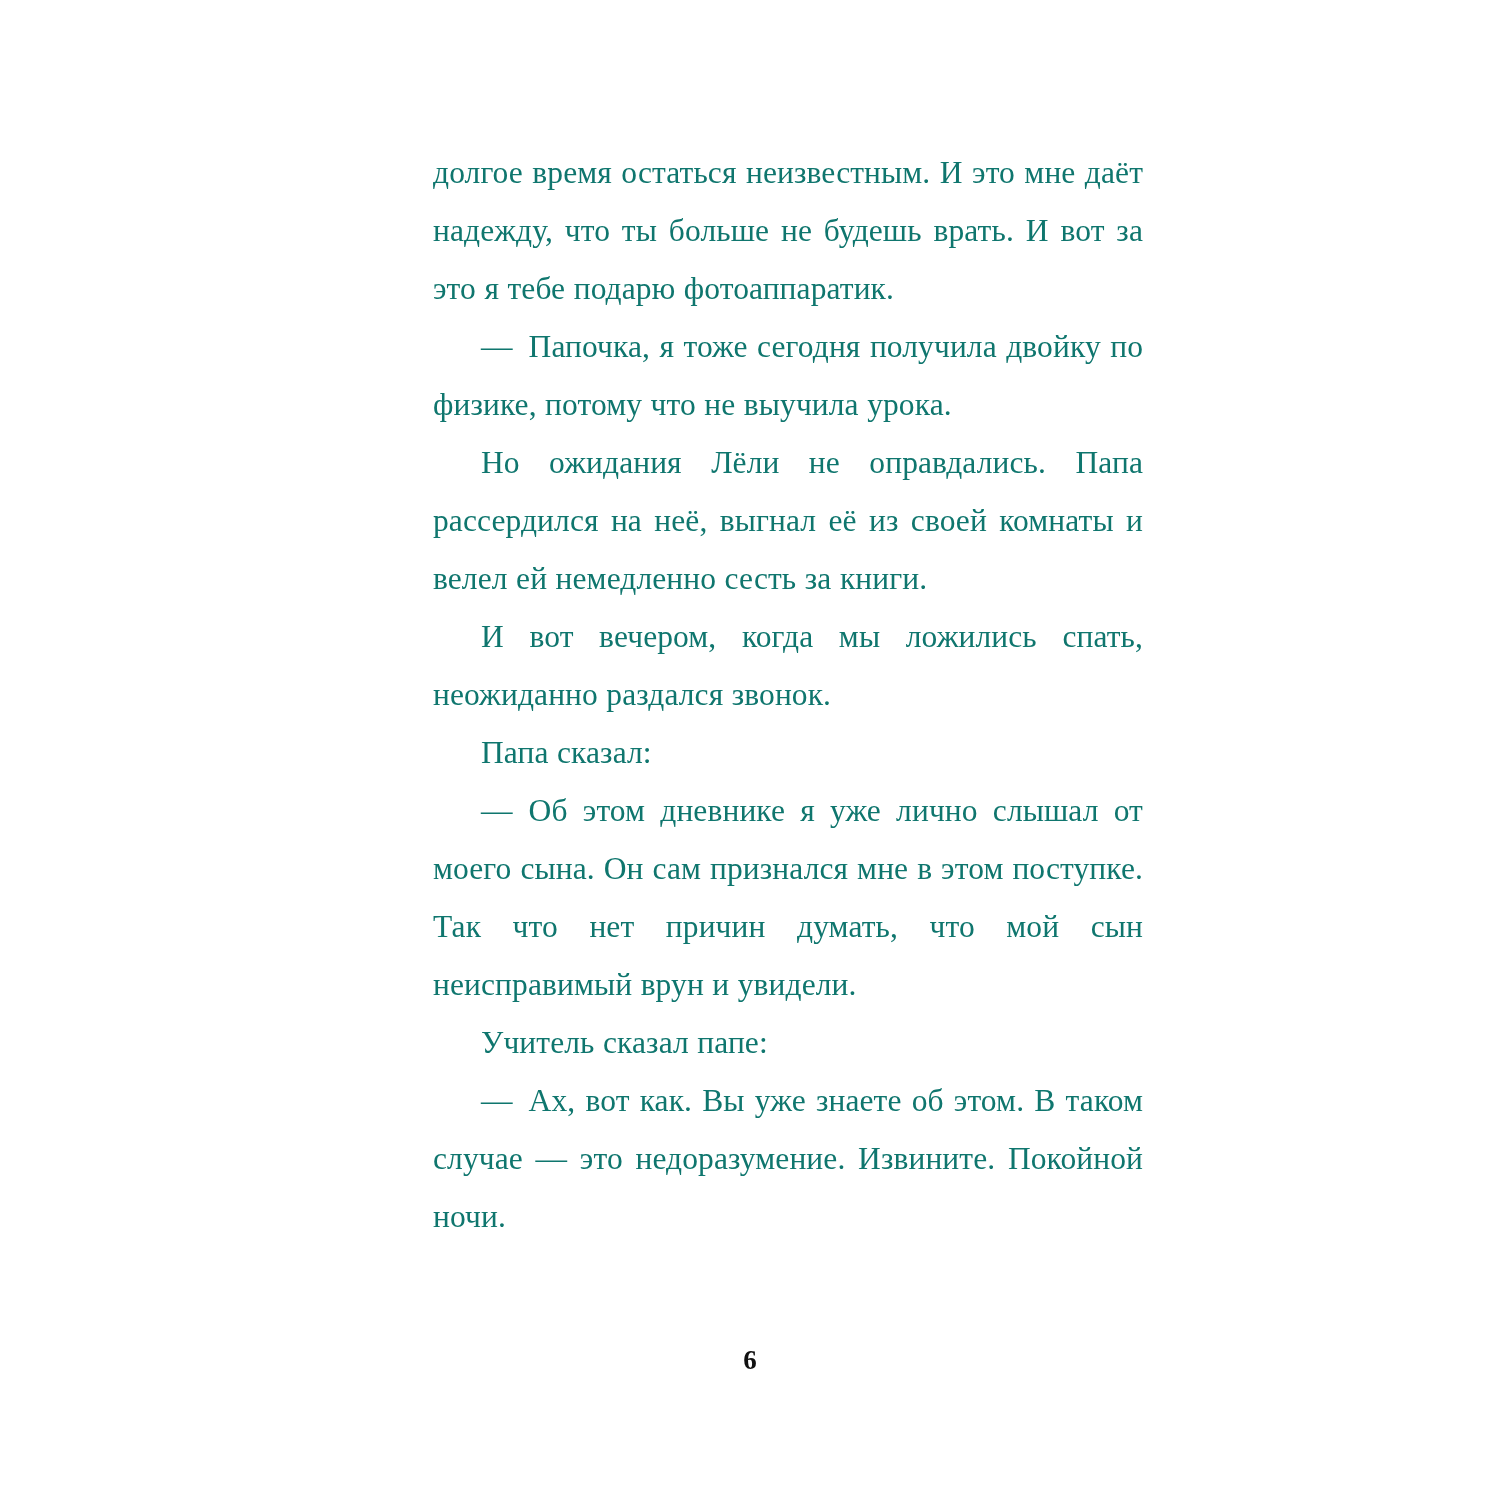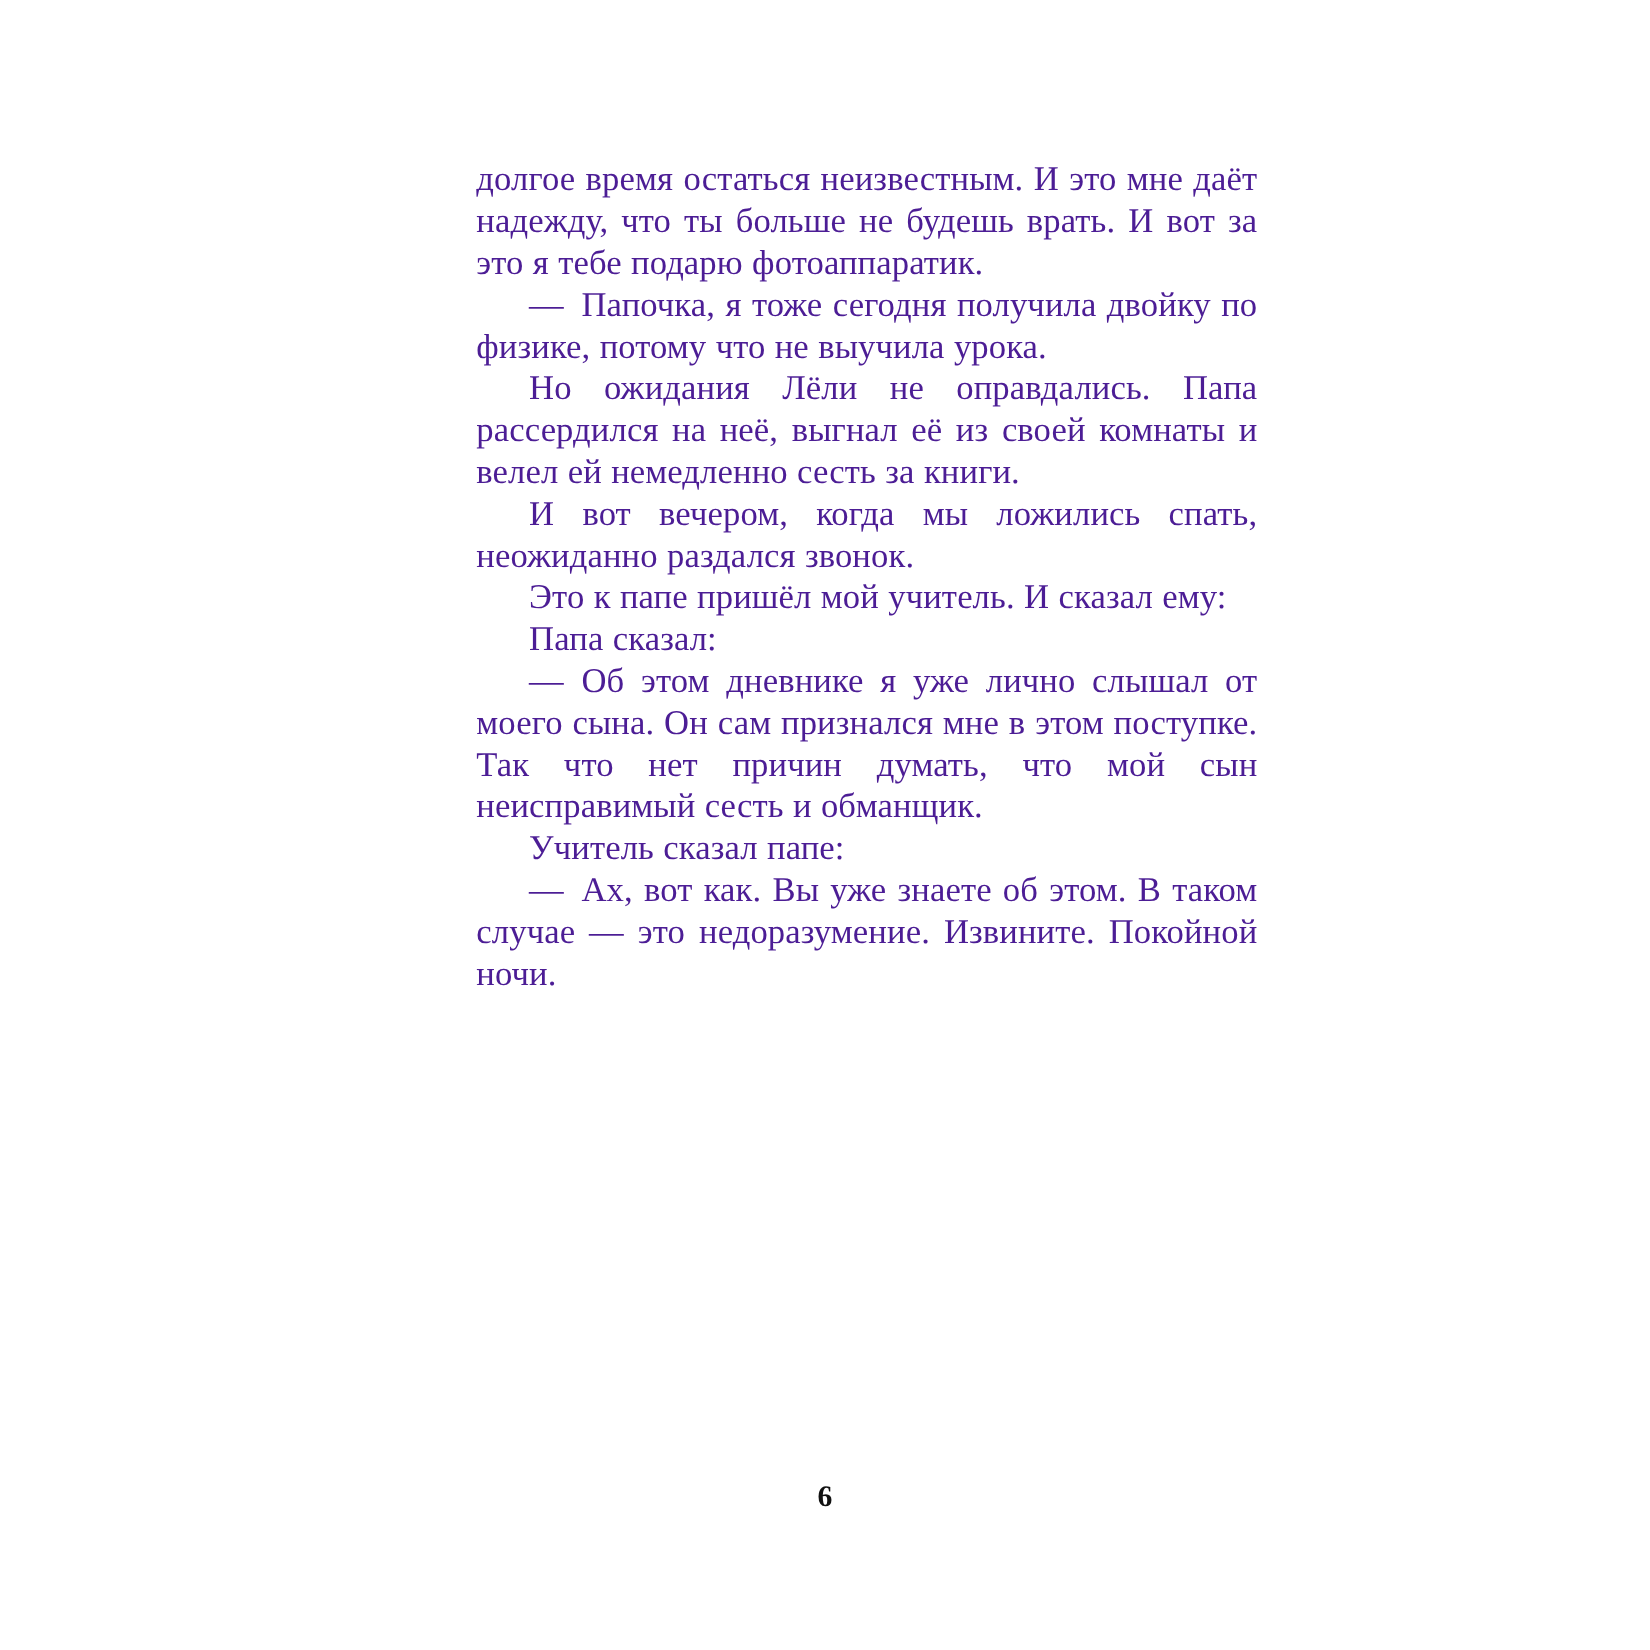--- a/index.html
+++ b/index.html
@@ -28,27 +28,27 @@
   .text-block {
     position: absolute;
     left: 433px;
     top: 144px;
     width: 710px;
   }
 
   .para {
     margin: 0;
     font-size: 31.5px;
-    line-height: 38px;
+    line-height: 58px;
     text-align: justify;
     text-align-last: left;
     letter-spacing: 0.1px;
     word-spacing: 0.5px;
     text-indent: 48px;
-    color: #4c1d95;
+    color: #0f766e;
     -webkit-font-smoothing: antialiased;
   }
 
   .para.no-indent {
     text-indent: 0;
   }
 
   
   .para .dash-gap {
     display: inline-block;
@@ -70,22 +70,21 @@
 </head>
 <body>
 
 <div class="page">
 
   <div class="text-block">
       <p class="para no-indent"><span>долгое время остаться неизвестным. И это мне даёт надежду, что ты больше не будешь врать. И вот за это я тебе подарю фотоаппаратик.</span></p>
       <p class="para"><span>—</span><span class="dash-gap"></span><span>Папочка, я тоже сегодня получила двойку по физике, потому что не выучила урока.</span></p>
       <p class="para"><span>Но ожидания Лёли не оправдались. Папа рассердился на неё, выгнал её из своей комнаты и велел ей немедленно сесть за книги.</span></p>
       <p class="para"><span>И вот вечером, когда мы ложились спать, неожиданно раздался звонок.</span></p>
-      <p class="para"><span>Это к папе пришёл мой учитель. И сказал ему:</span></p>
       <p class="para"><span>Папа сказал:</span></p>
-      <p class="para"><span>—</span><span class="dash-gap"></span><span>Об этом дневнике я уже лично слышал от моего сына. Он сам признался мне в этом поступке. Так что нет причин думать, что мой сын неисправимый сесть и обманщик.</span></p>
+      <p class="para"><span>—</span><span class="dash-gap"></span><span>Об этом дневнике я уже лично слышал от моего сына. Он сам признался мне в этом поступке. Так что нет причин думать, что мой сын неисправимый врун и увидели.</span></p>
       <p class="para"><span>Учитель сказал папе:</span></p>
       <p class="para"><span>—</span><span class="dash-gap"></span><span>Ах, вот как. Вы уже знаете об этом. В таком случае — это недоразумение. Извините. Покойной ночи.</span></p>
     </div>
 
   <div class="page-number">6</div>
 
 </div>
 
 </body></html>

